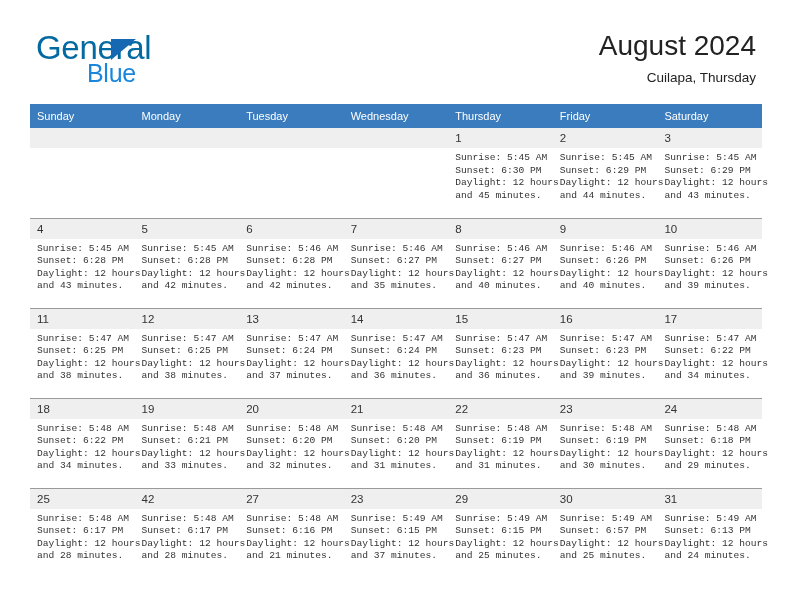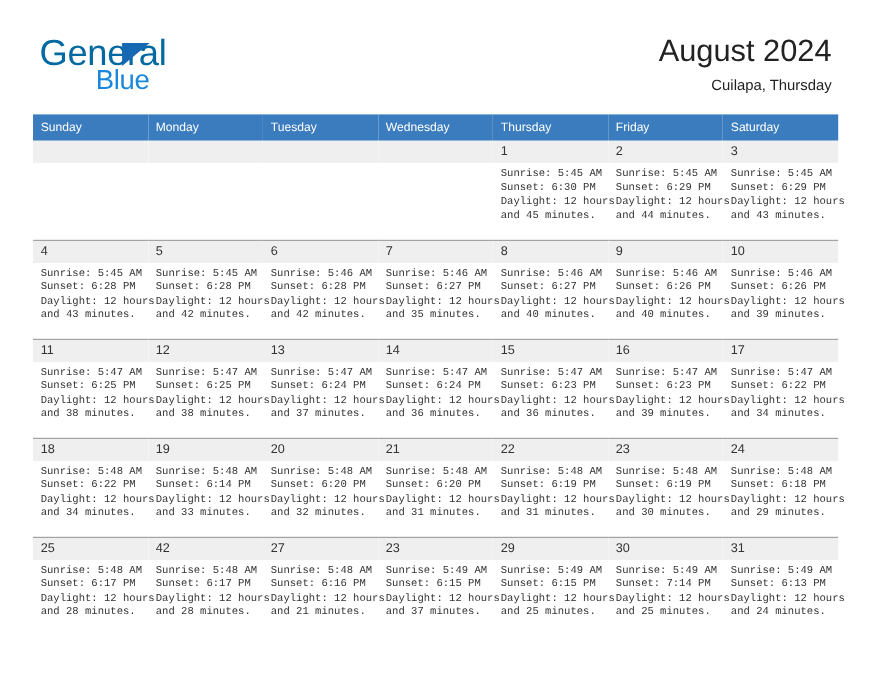--- a/index.html
+++ b/index.html
@@ -335,21 +335,21 @@
               <div>Sunrise: 5:48 AM</div>
               <div>Sunset: 6:22 PM</div>
               <div>Daylight: 12 hours</div>
               <div>and 34 minutes.</div>
             </div>
           </td>
           <td>
             <span class="daynum">19</span>
             <div class="info">
               <div>Sunrise: 5:48 AM</div>
-              <div>Sunset: 6:14 PM</div>
+              <div>Sunset: 6:21 PM</div>
               <div>Daylight: 12 hours</div>
               <div>and 33 minutes.</div>
             </div>
           </td>
           <td>
             <span class="daynum">20</span>
             <div class="info">
               <div>Sunrise: 5:48 AM</div>
               <div>Sunset: 6:20 PM</div>
               <div>Daylight: 12 hours</div>
@@ -436,21 +436,21 @@
               <div>Sunrise: 5:49 AM</div>
               <div>Sunset: 6:15 PM</div>
               <div>Daylight: 12 hours</div>
               <div>and 25 minutes.</div>
             </div>
           </td>
           <td>
             <span class="daynum">30</span>
             <div class="info">
               <div>Sunrise: 5:49 AM</div>
-              <div>Sunset: 7:14 PM</div>
+              <div>Sunset: 6:57 PM</div>
               <div>Daylight: 12 hours</div>
               <div>and 25 minutes.</div>
             </div>
           </td>
           <td>
             <span class="daynum">31</span>
             <div class="info">
               <div>Sunrise: 5:49 AM</div>
               <div>Sunset: 6:13 PM</div>
               <div>Daylight: 12 hours</div>

